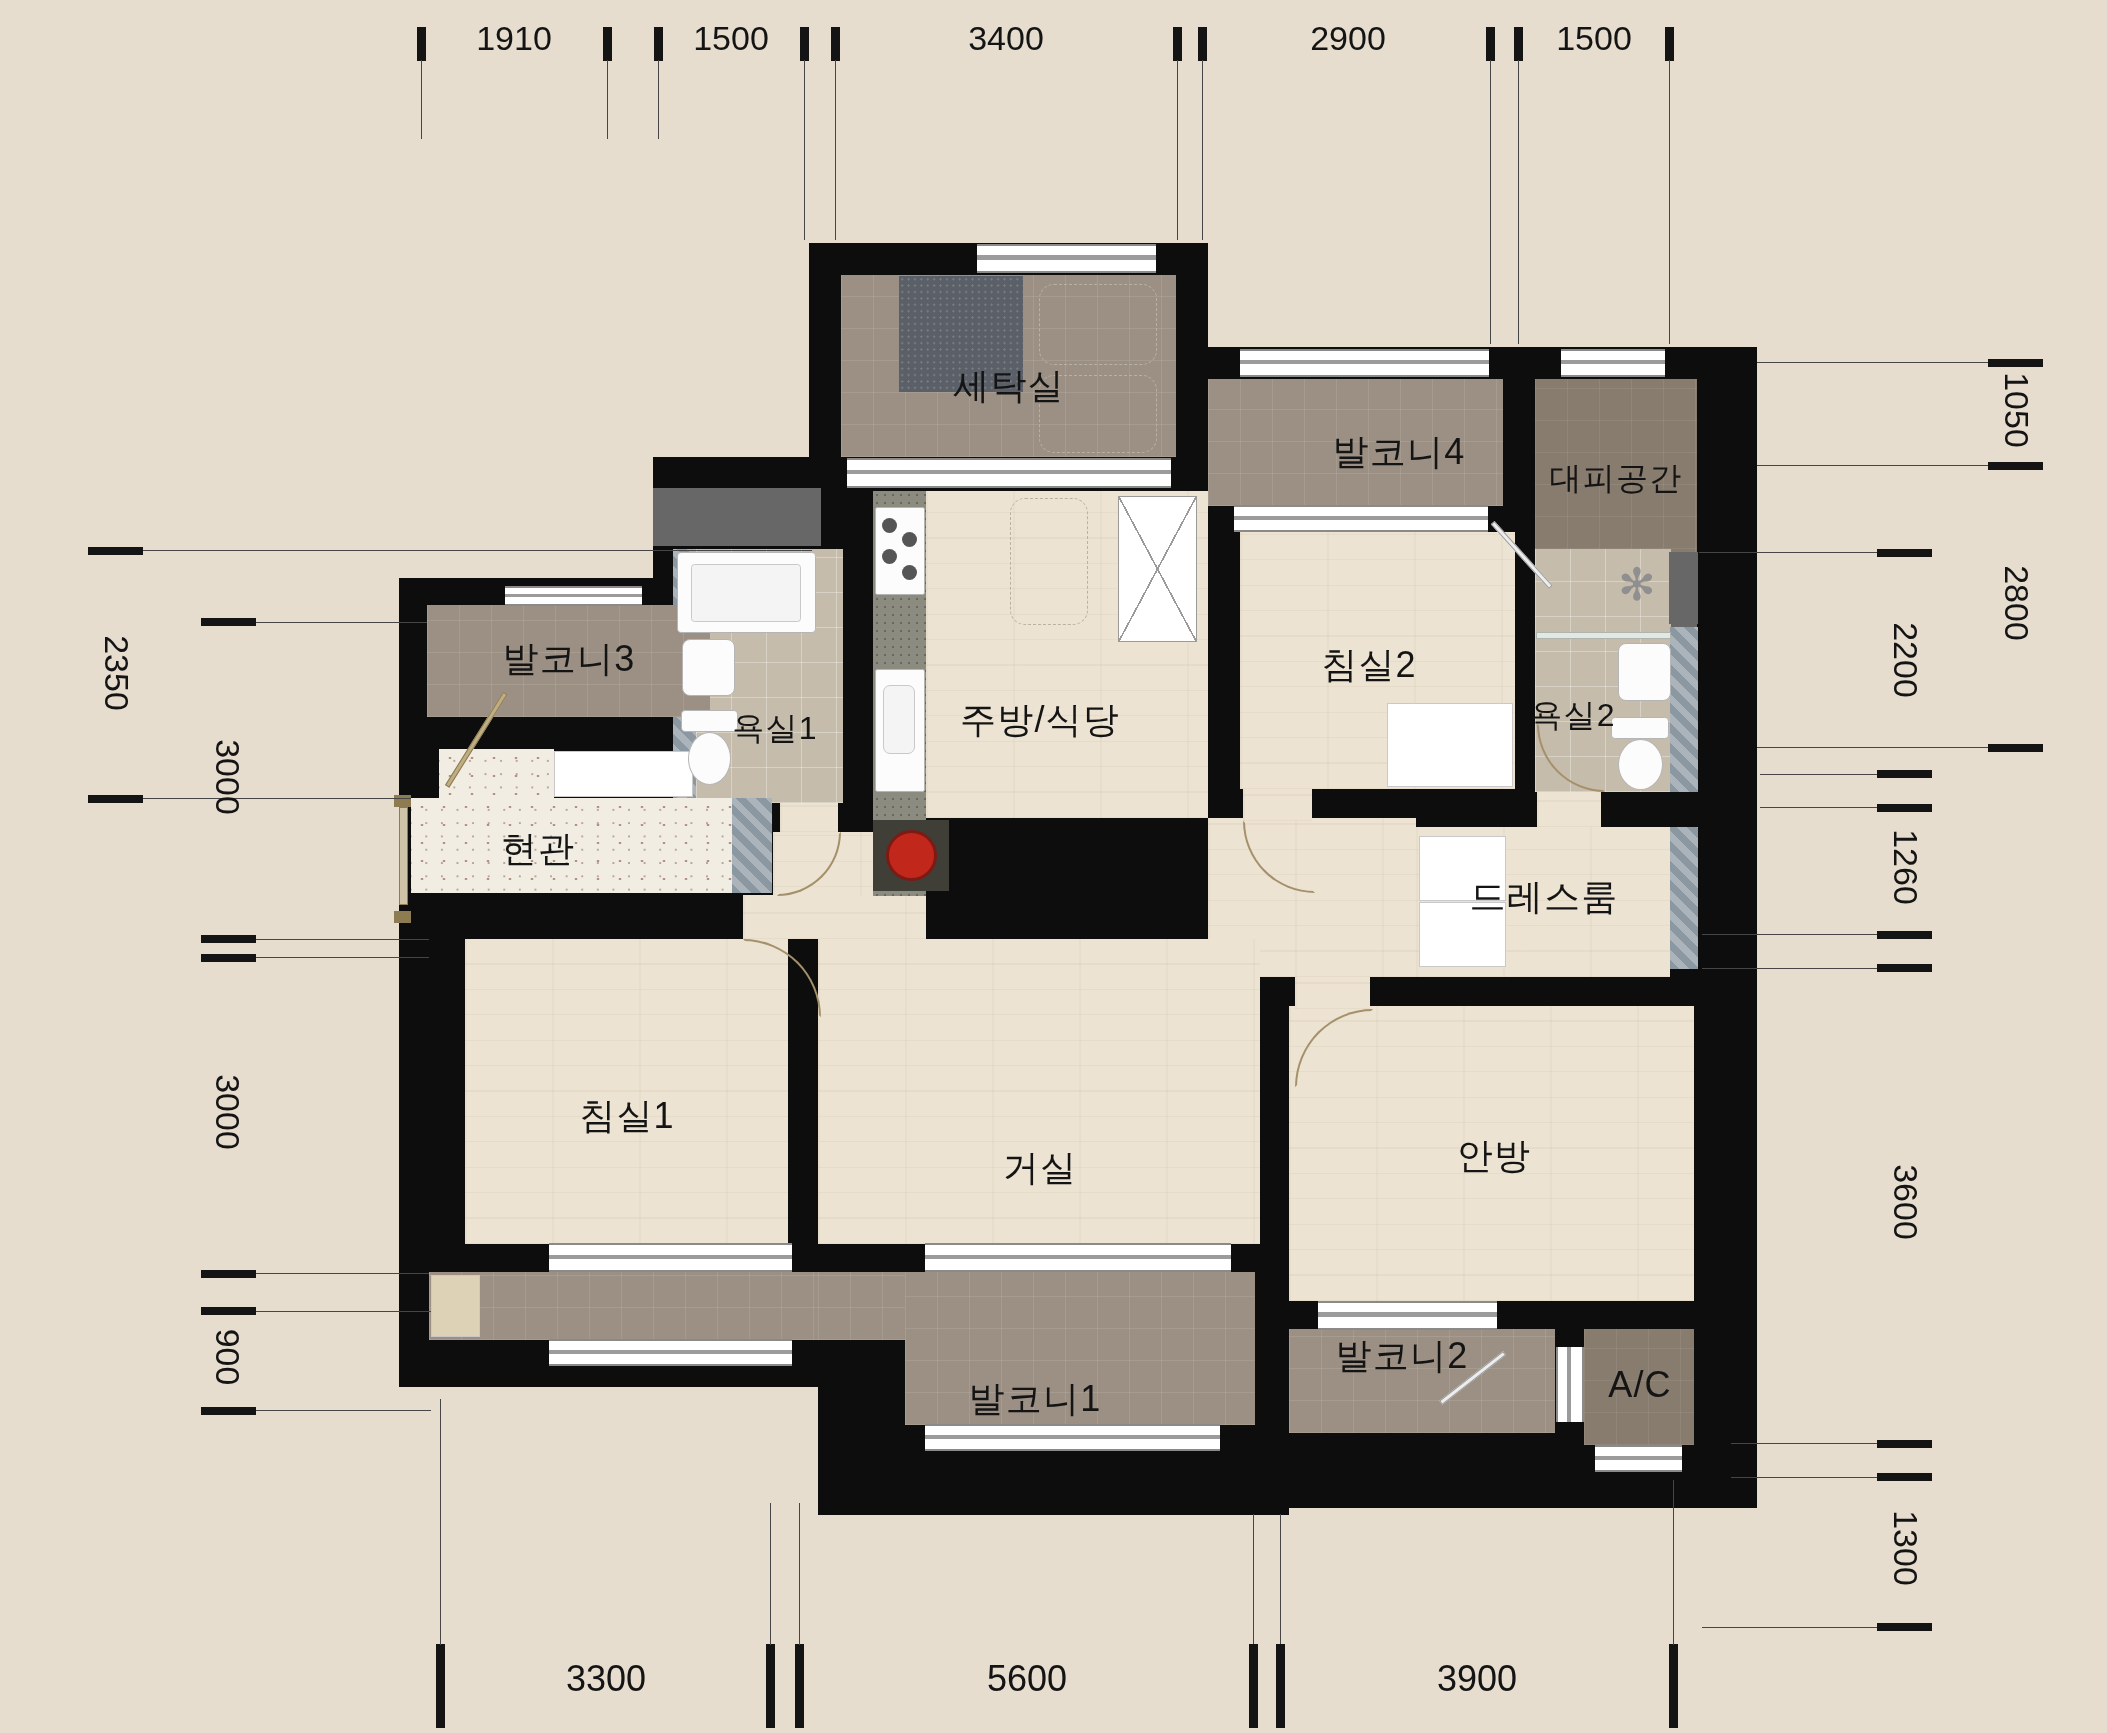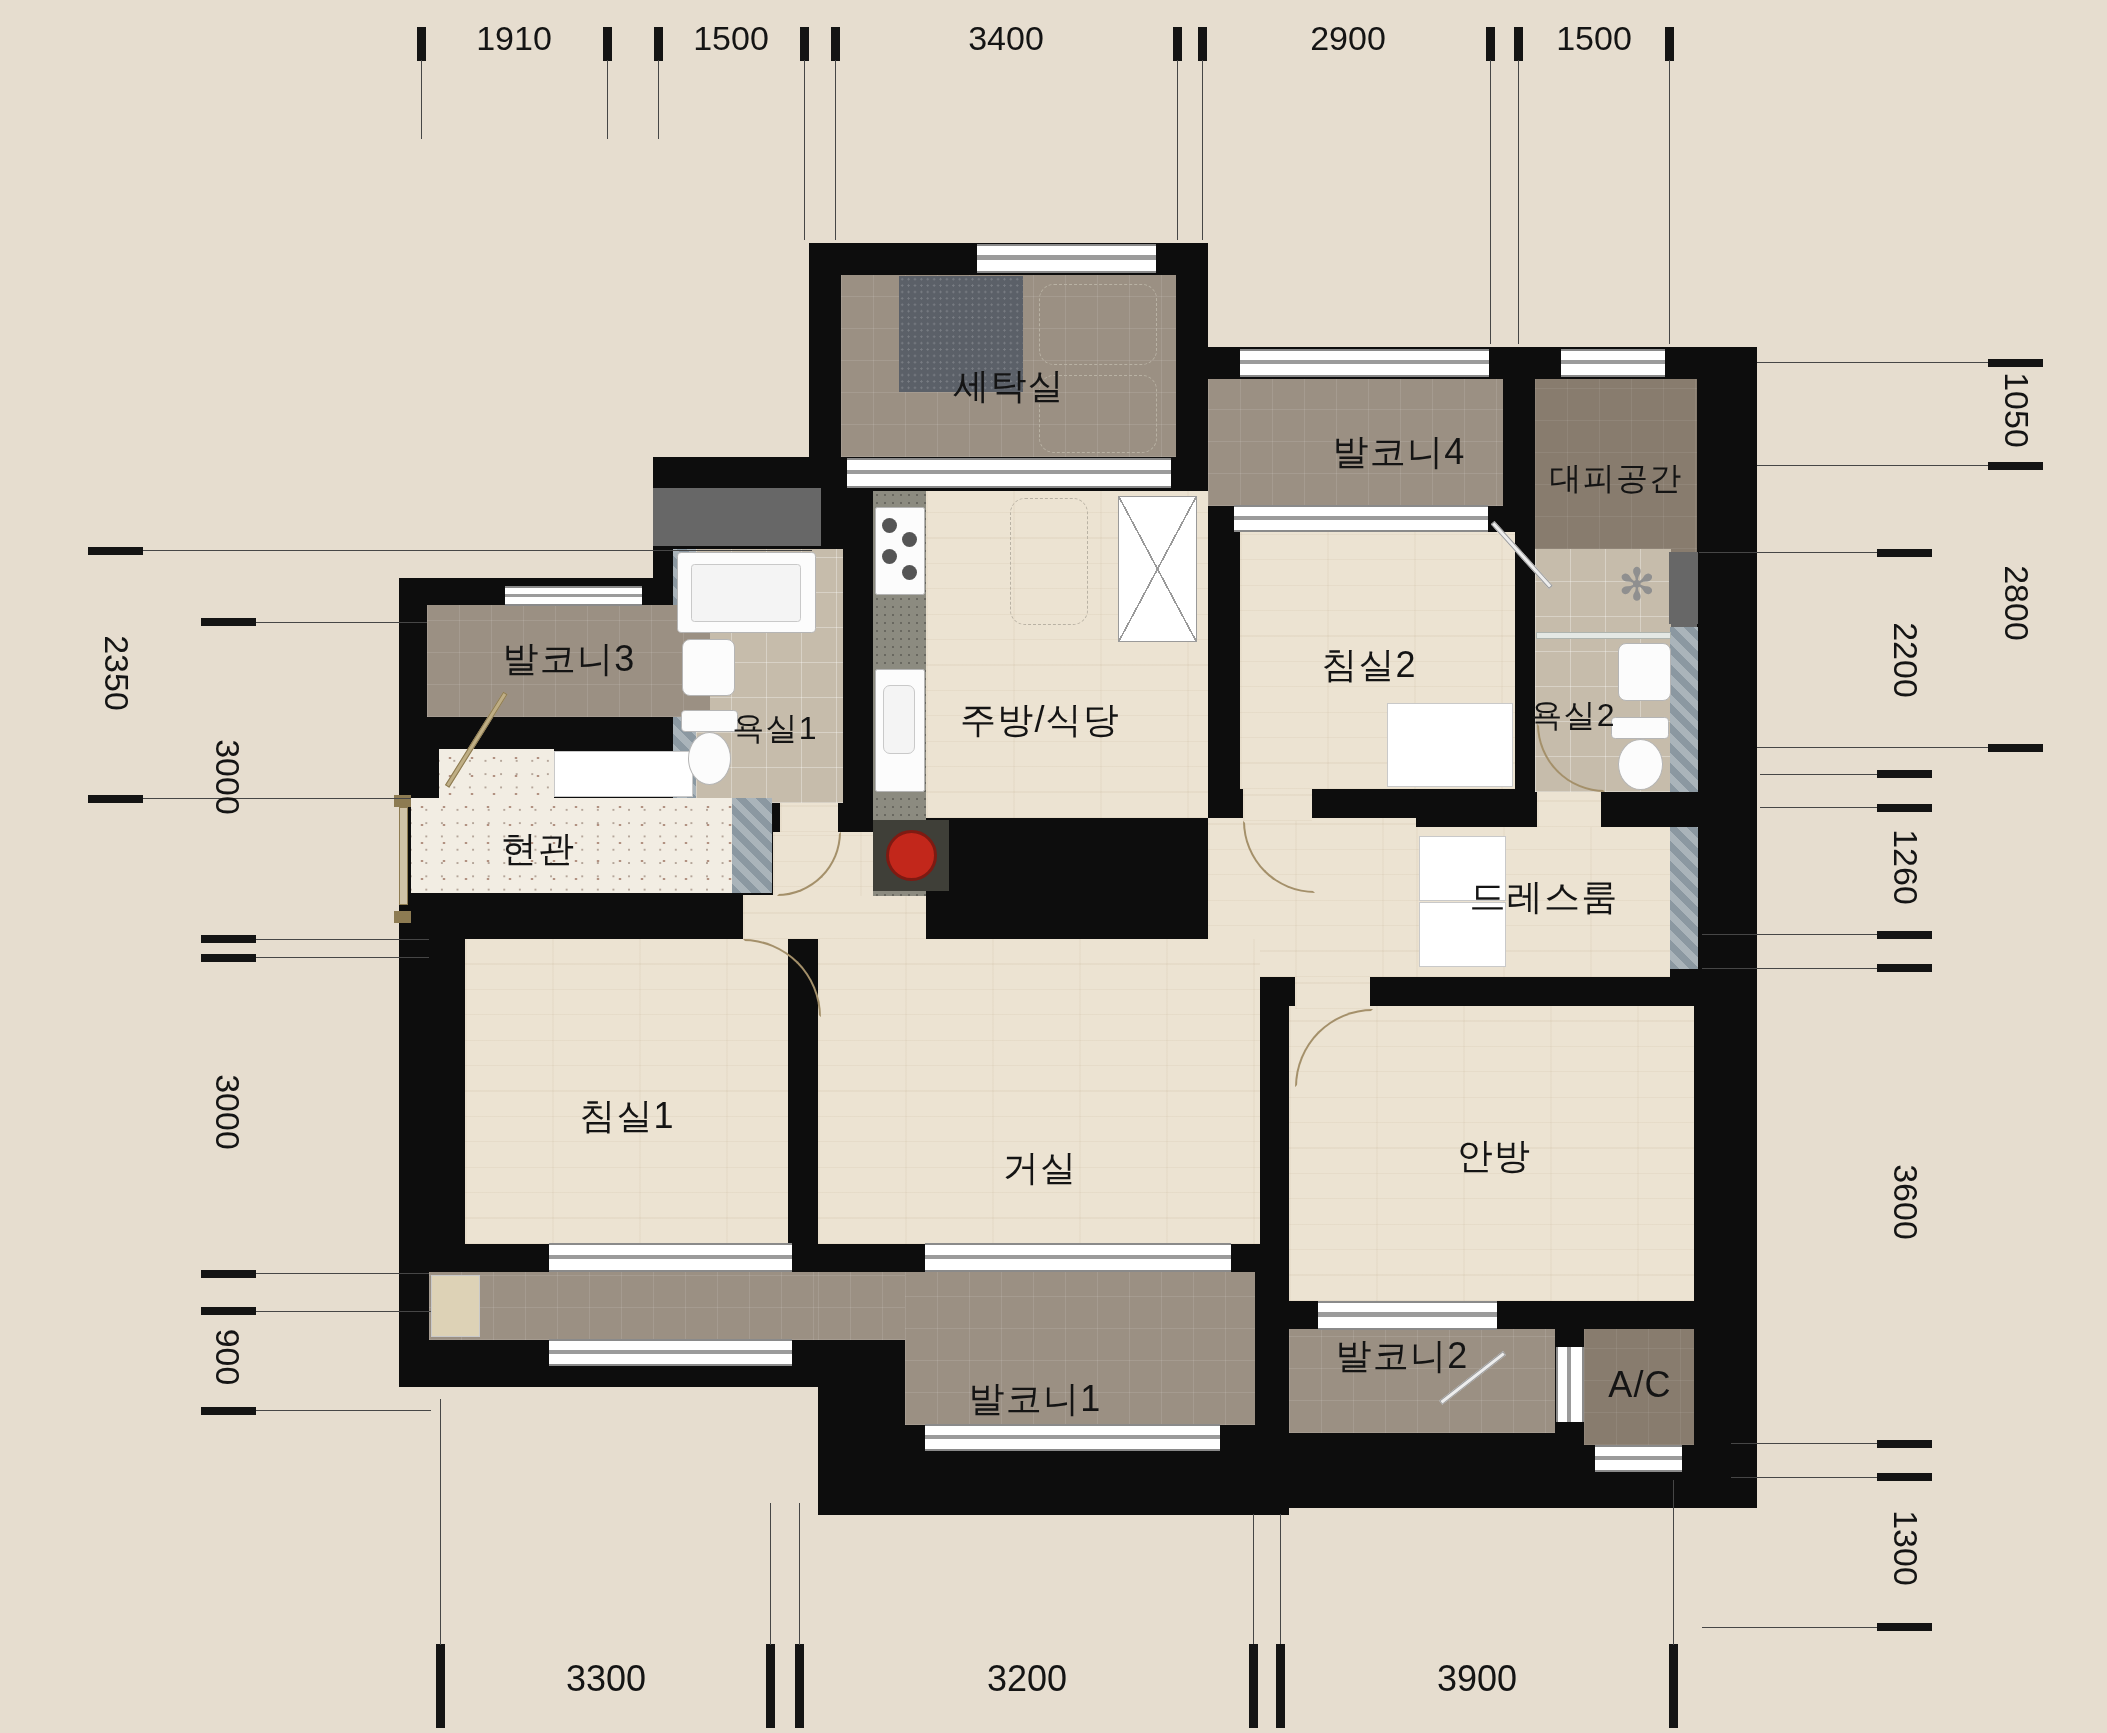--- a/index.html
+++ b/index.html
@@ -257,17 +257,17 @@
   <div class="tk" style="left:1249px;top:1644px;width:9.2px;height:84px;"></div>
   <div class="tk" style="left:1276px;top:1644px;width:9.2px;height:84px;"></div>
   <div class="tk" style="left:1669px;top:1644px;width:9.2px;height:84px;"></div>
   <div class="ex" style="left:440px;top:1399px;width:1.2px;height:246px;"></div>
   <div class="ex" style="left:770px;top:1503px;width:1.2px;height:142px;"></div>
   <div class="ex" style="left:799px;top:1503px;width:1.2px;height:142px;"></div>
   <div class="ex" style="left:1253px;top:1514px;width:1.2px;height:130px;"></div>
   <div class="ex" style="left:1280px;top:1514px;width:1.2px;height:130px;"></div>
   <div class="ex" style="left:1673px;top:1480px;width:1.2px;height:165px;"></div>
   <div class="dl" style="left:606px;top:1679px;font-size:36px;">3300</div>
-  <div class="dl" style="left:1027px;top:1679px;font-size:36px;">3200</div>
+  <div class="dl" style="left:1027px;top:1679px;font-size:36px;">5600</div>
   <div class="dl" style="left:1477px;top:1679px;font-size:36px;">3900</div>
 
 </div>
 
 
 </body></html>

